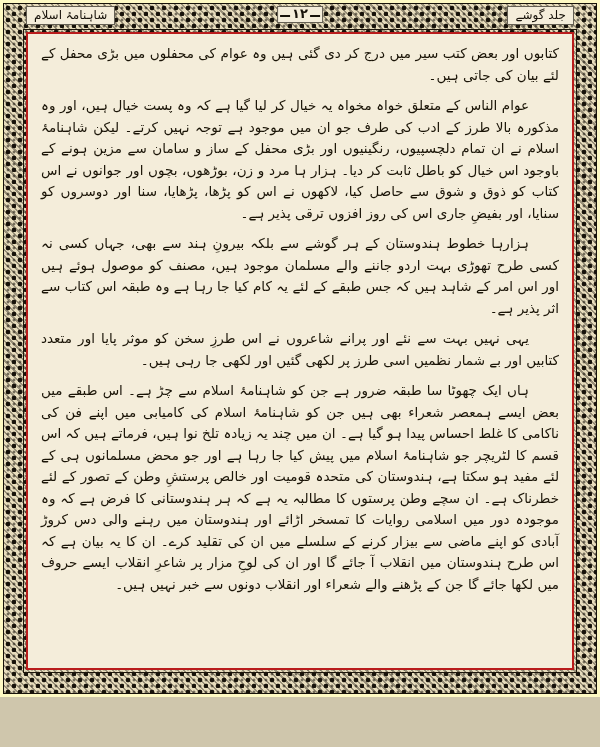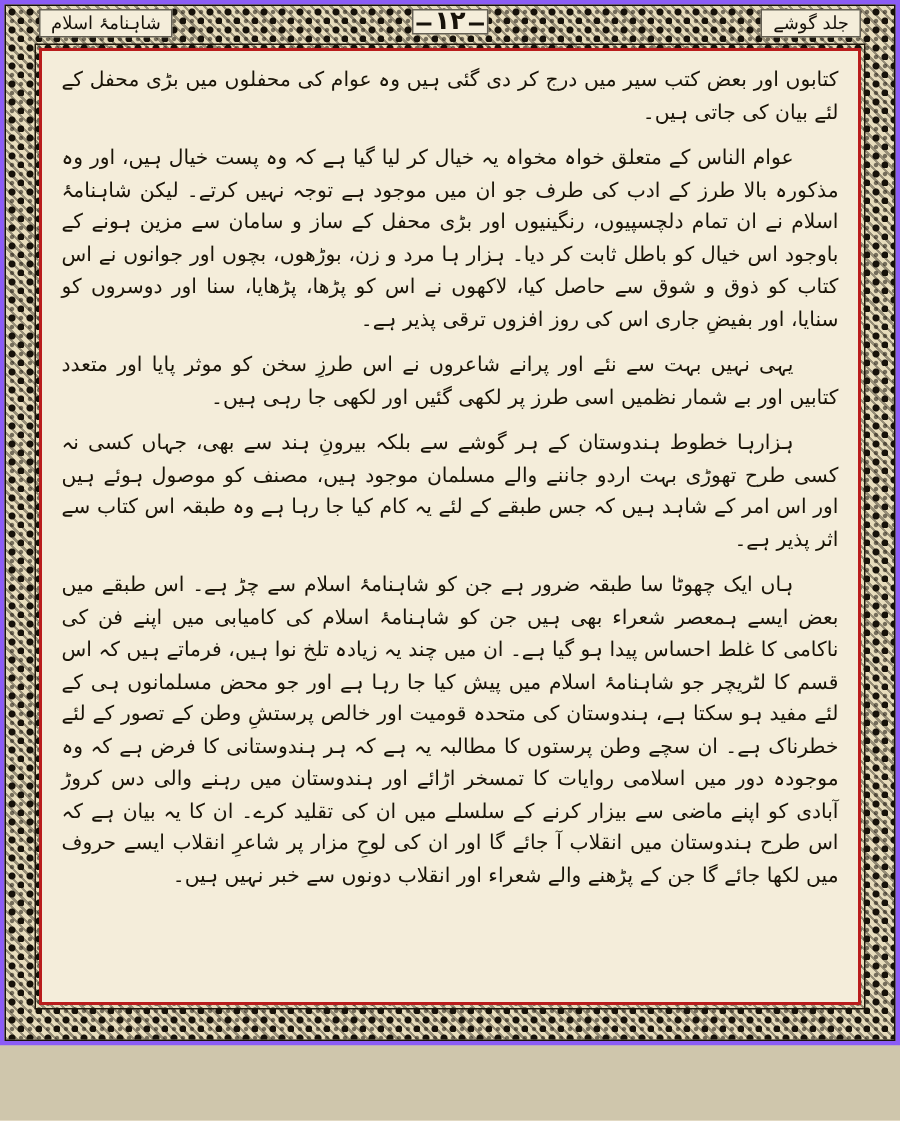--- a/index.html
+++ b/index.html
@@ -1,20 +1,20 @@
 <!DOCTYPE html>
 <html lang="ur" dir="rtl"><head>
 <meta charset="utf-8">
 <style>
   html,body{margin:0;padding:0;background:#cfc6ac;}
   .page{
     position:relative;
     width:600px;height:697px;
     margin:0 auto;
-    background:#8b5cf6;
+    background:#fef9c3;
     box-sizing:border-box;
     font-family:"DejaVu Sans", sans-serif;
     overflow:hidden;
   }
   
   .frame{
     position:absolute; inset:3px;
     border:1px solid #17120a;
     background-color:#e7dcbc;
     background-image:
@@ -31,21 +31,21 @@
     background:#f4edda;
     border:1px solid rgba(23,18,10,.65);
     padding:1px 7px 2px 7px;
     font-size:12px; line-height:14px;
     color:#17120a; white-space:nowrap;
   }
   .chip-left{left:26px;}
   .chip-right{right:26px;}
   .chip-center{
     left:50%; transform:translateX(-50%);
-    font-size:17px; font-weight:bold; padding:0 14px 1px 14px;
+    font-size:13px; font-weight:bold; padding:0 14px 1px 14px;
   }
   .chip-center::before,.chip-center::after{
     content:""; position:absolute; top:50%; width:10px; height:2px;
     background:#17120a;
   }
   .chip-center::before{right:2px;} .chip-center::after{left:2px;}
   
   .content{
     position:absolute; inset:32px 26px 27px 26px; z-index:2;
     background:#f4edda;
@@ -73,18 +73,18 @@
 
   <div class="chip chip-left">شاہنامۂ اسلام</div>
 
   <div class="chip chip-center">۱۲</div>
 
   <div class="chip chip-right">جلد گوشے</div>
 
   <main class="content">
     <p>کتابوں اور بعض کتب سیر میں درج کر دی گئی ہیں وہ عوام کی محفلوں میں بڑی محفل کے لئے بیان کی جاتی ہیں۔</p>
     <p class="indent">عوام الناس کے متعلق خواہ مخواہ یہ خیال کر لیا گیا ہے کہ وہ پست خیال ہیں، اور وہ مذکورہ بالا طرز کے ادب کی طرف جو ان میں موجود ہے توجہ نہیں کرتے۔ لیکن شاہنامۂ اسلام نے ان تمام دلچسپیوں، رنگینیوں اور بڑی محفل کے ساز و سامان سے مزین ہونے کے باوجود اس خیال کو باطل ثابت کر دیا۔ ہزار ہا مرد و زن، بوڑھوں، بچوں اور جوانوں نے اس کتاب کو ذوق و شوق سے حاصل کیا، لاکھوں نے اس کو پڑھا، پڑھایا، سنا اور دوسروں کو سنایا، اور بفیضِ جاری اس کی روز افزوں ترقی پذیر ہے۔</p>
+    <p class="indent">ہزارہا خطوط ہندوستان کے ہر گوشے سے بلکہ بیرونِ ہند سے بھی، جہاں کسی نہ کسی طرح تھوڑی بہت اردو جاننے والے مسلمان موجود ہیں، مصنف کو موصول ہوئے ہیں اور اس امر کے شاہد ہیں کہ جس طبقے کے لئے یہ کام کیا جا رہا ہے وہ طبقہ اس کتاب سے اثر پذیر ہے۔</p>
     <p class="indent">یہی نہیں بہت سے نئے اور پرانے شاعروں نے اس طرزِ سخن کو موثر پایا اور متعدد کتابیں اور بے شمار نظمیں اسی طرز پر لکھی گئیں اور لکھی جا رہی ہیں۔</p>
-    <p class="indent">ہزارہا خطوط ہندوستان کے ہر گوشے سے بلکہ بیرونِ ہند سے بھی، جہاں کسی نہ کسی طرح تھوڑی بہت اردو جاننے والے مسلمان موجود ہیں، مصنف کو موصول ہوئے ہیں اور اس امر کے شاہد ہیں کہ جس طبقے کے لئے یہ کام کیا جا رہا ہے وہ طبقہ اس کتاب سے اثر پذیر ہے۔</p>
     <p class="indent">ہاں ایک چھوٹا سا طبقہ ضرور ہے جن کو شاہنامۂ اسلام سے چڑ ہے۔ اس طبقے میں بعض ایسے ہمعصر شعراء بھی ہیں جن کو شاہنامۂ اسلام کی کامیابی میں اپنے فن کی ناکامی کا غلط احساس پیدا ہو گیا ہے۔ ان میں چند یہ زیادہ تلخ نوا ہیں، فرماتے ہیں کہ اس قسم کا لٹریچر جو شاہنامۂ اسلام میں پیش کیا جا رہا ہے اور جو محض مسلمانوں ہی کے لئے مفید ہو سکتا ہے، ہندوستان کی متحدہ قومیت اور خالص پرستشِ وطن کے تصور کے لئے خطرناک ہے۔ ان سچے وطن پرستوں کا مطالبہ یہ ہے کہ ہر ہندوستانی کا فرض ہے کہ وہ موجودہ دور میں اسلامی روایات کا تمسخر اڑائے اور ہندوستان میں رہنے والی دس کروڑ آبادی کو اپنے ماضی سے بیزار کرنے کے سلسلے میں ان کی تقلید کرے۔ ان کا یہ بیان ہے کہ اس طرح ہندوستان میں انقلاب آ جائے گا اور ان کی لوحِ مزار پر شاعرِ انقلاب ایسے حروف میں لکھا جائے گا جن کے پڑھنے والے شعراء اور انقلاب دونوں سے خبر نہیں ہیں۔</p>
   </main>
 
 </div>
 
 </body></html>

